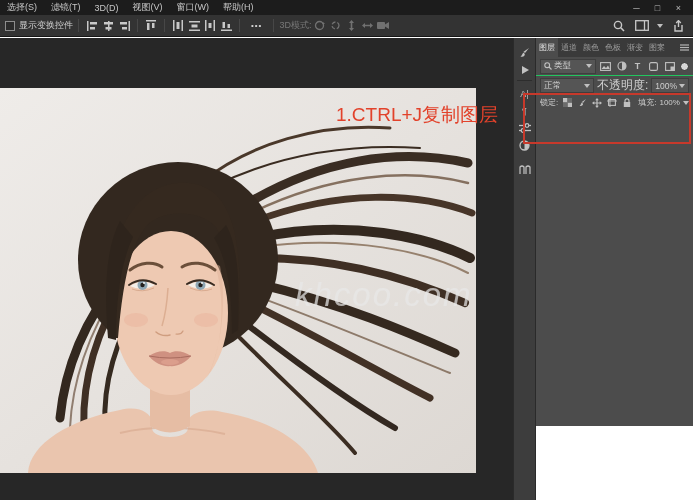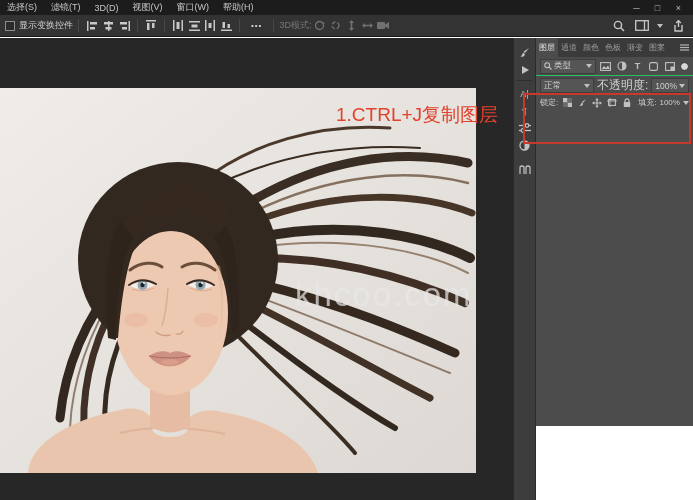--- a/index.html
+++ b/index.html
@@ -22,21 +22,21 @@
   .vdiv{width:1px;height:13px;background:#474747;margin:0 5px;flex:none;}
   .tbtn{width:16px;height:15px;display:flex;align-items:center;justify-content:center;flex:none;}
   .tbtn svg{display:block;}
   .dim{opacity:.42;}
   .more{letter-spacing:1px;color:#d8d8d8;padding:0 6px;font-size:8px;}
   .opt-right{margin-left:auto;display:flex;align-items:center;gap:7px;padding-right:7px;}
 
   
   .workspace{position:absolute;left:0;top:38px;width:693px;height:462px;}
   .canvas-area{position:absolute;left:0;top:0;width:513px;height:462px;background:#272727;overflow:hidden;}
-  .photo{position:absolute;left:0;top:50px;width:572px;height:385px;}
+  .photo{position:absolute;left:0;top:50px;width:572px;height:385px;font-style:italic;}
   .watermark{position:absolute;left:295px;top:188px;font-size:33px;color:#e9e9e9;opacity:.7;
              letter-spacing:2px;white-space:nowrap;}
   .annotation{position:absolute;left:336px;top:64px;font-size:19px;font-weight:normal;color:#e2422b;
               white-space:nowrap;z-index:6;}
 
   
   .dock-strip{position:absolute;left:513px;top:0;width:23px;height:462px;background:#3d3d3d;
               border-left:1px solid #2a2a2a;border-right:1px solid #2a2a2a;box-sizing:border-box;}
   .dock-icon{position:absolute;left:0;width:21px;height:14px;display:flex;align-items:center;
              justify-content:center;color:#c2c2c2;font-size:9px;}

